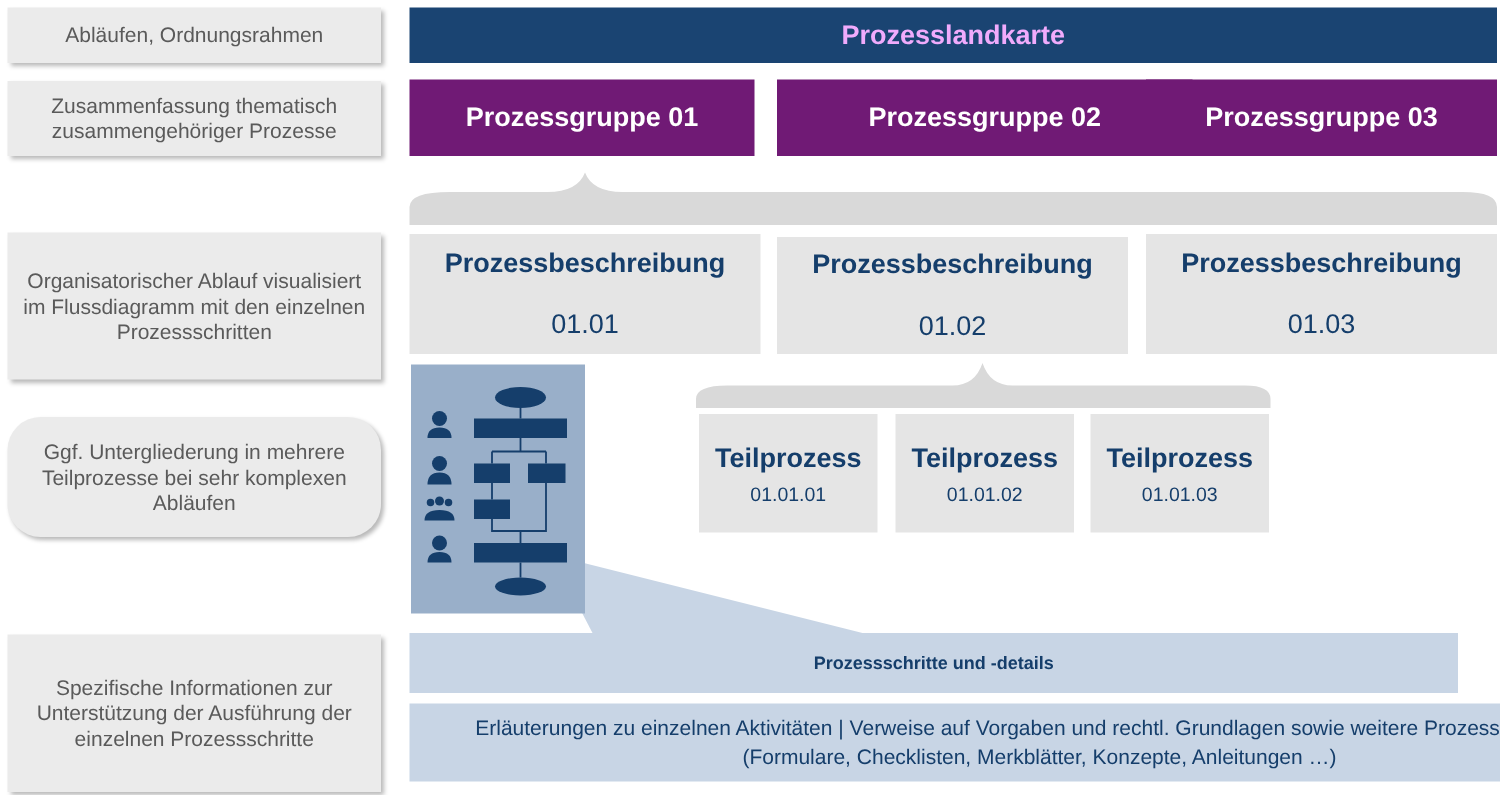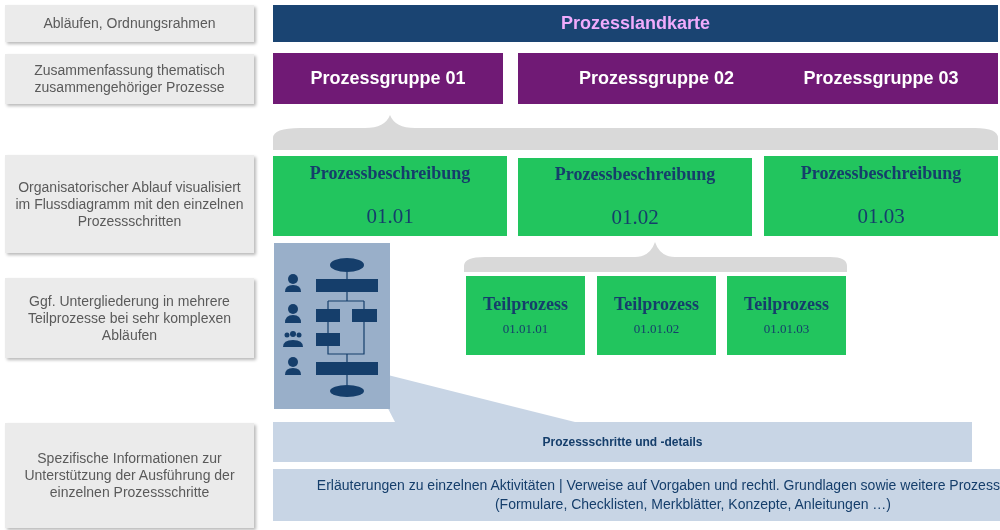--- a/index.html
+++ b/index.html
@@ -1,35 +1,35 @@
 <!DOCTYPE html>
 <html><head>
 <meta charset="utf-8">
 <style>
   html,body{margin:0;padding:0;background:#fff;}
   body{width:1000px;height:530px;position:relative;overflow:hidden;font-family:"Liberation Sans",sans-serif;}
   .lab{position:absolute;left:5px;width:249px;background:#ebebeb;box-shadow:2px 2px 3px rgba(0,0,0,.28);color:#5a5a5a;font-size:14px;line-height:17px;text-align:center;display:flex;align-items:center;justify-content:center;}
   .box{position:absolute;display:flex;flex-direction:column;align-items:center;justify-content:center;text-align:center;}
   .dark{background:#1a4472;color:#f0abfc;font-weight:bold;font-size:18px;}
   .grp{background:#701a75;color:#fff;font-weight:bold;font-size:18px;}
-  .pb{background:#22c55e;color:#153e6b;font-family:Liberation Serif, serif;}
+  .pb{background:#e5e5e5;color:#153e6b;}
   .pb .t{font-weight:bold;font-size:18px;}
-  .pb .n{font-size:21px;margin-top:20px;}
+  .pb .n{font-size:18px;margin-top:20px;}
   .tp .t{font-size:18px;}
   .tp .n{font-size:13px;margin-top:6px;}
   .light{background:#c8d5e5;color:#153e6b;}
   svg{position:absolute;left:0;top:0;}
 </style>
 </head>
 <body>
 
 <div class="lab" style="top:5px;height:37px;">Abläufen, Ordnungsrahmen</div>
 <div class="lab" style="top:54px;height:50px;">Zusammenfassung thematisch zusammengehöriger Prozesse</div>
 <div class="lab" style="top:155px;height:98px;padding:0 8px;box-sizing:border-box;">Organisatorischer Ablauf visualisiert im Flussdiagramm mit den einzelnen Prozessschritten</div>
-<div class="lab" style="top:278px;height:80px;padding:2px 8px;box-sizing:border-box;">Ggf. Untergliederung in mehrere Teilprozesse bei sehr komplexen Abläufen</div>
+<div class="lab" style="top:278px;height:80px;padding:2px 8px;box-sizing:border-box;border-radius:22px;">Ggf. Untergliederung in mehrere Teilprozesse bei sehr komplexen Abläufen</div>
 <div class="lab" style="top:423px;height:105px;padding:0 8px;box-sizing:border-box;">Spezifische Informationen zur Unterstützung der Ausführung der einzelnen Prozessschritte</div>
 
 <svg width="1000" height="530">
   <path d="M273,150 L273,138 Q273,128 300,128 L365,128 Q385,128 390,115 Q395,128 415,128 L975,128 Q998,128 998,138 L998,150 Z" fill="#d9d9d9"></path>
   <path d="M464,272 L464,266 Q464,257 485,257 L635,257 Q650,257 655,242 Q660,257 675,257 L830,257 Q847,257 847,266 L847,272 Z" fill="#d9d9d9"></path>
   <path d="M368,370 L395,422 L575,422 Z" fill="#c8d5e5"></path>
 </svg>
 
 <div class="box dark" style="left:273px;top:5px;width:725px;height:37px;">Prozesslandkarte</div>
 

